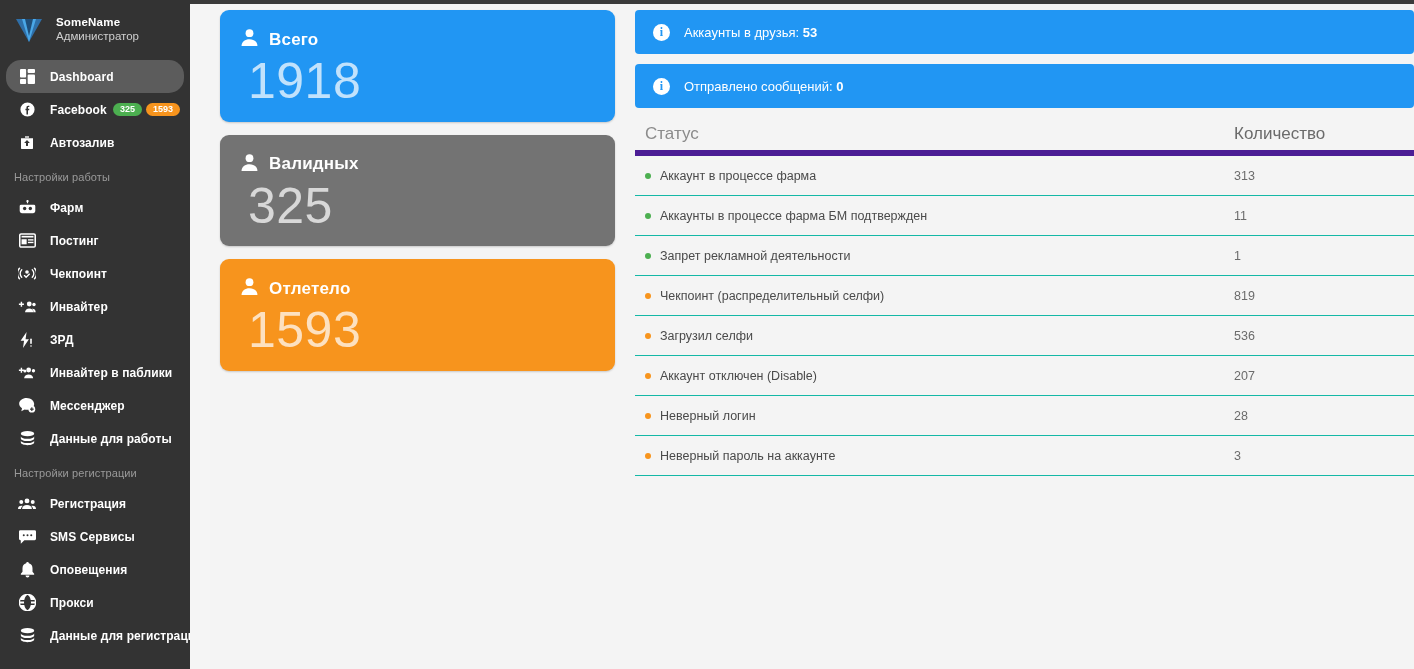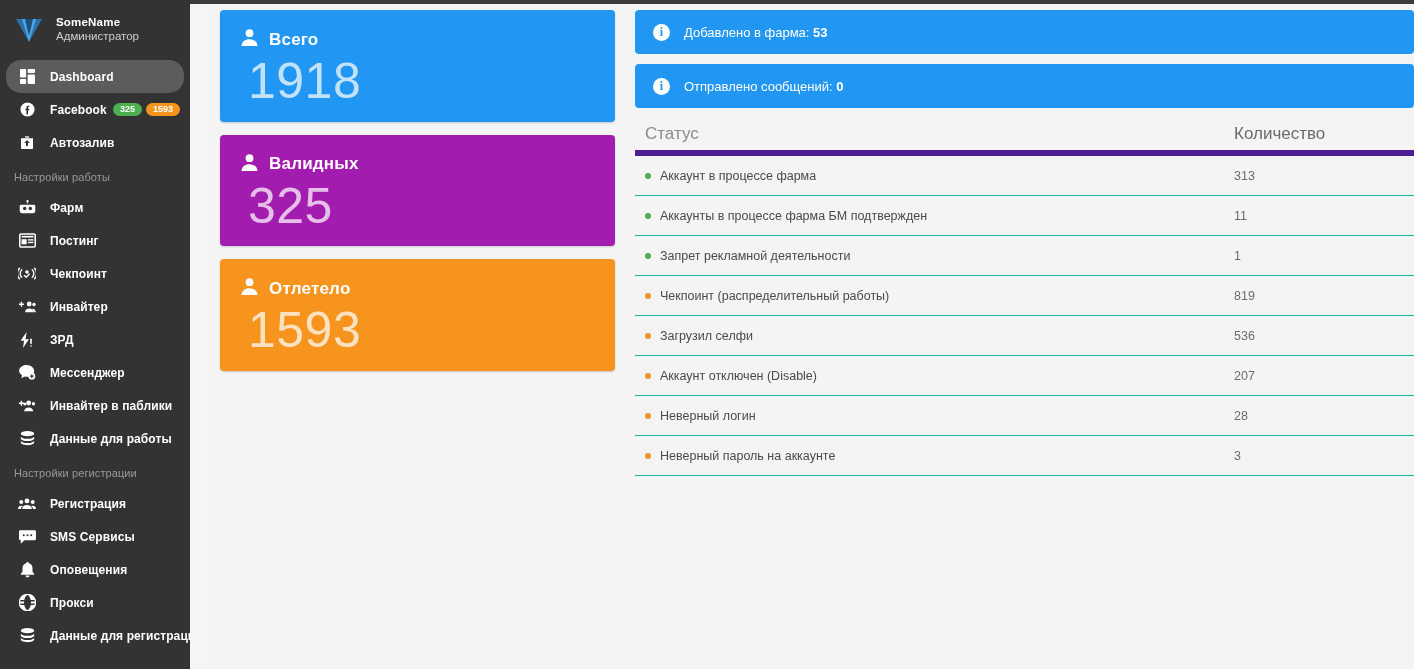--- a/index.html
+++ b/index.html
@@ -64,32 +64,32 @@
   
   .main {
     flex: 1 1 auto; height: 669px; background: #f4f4f4;
     padding: 10px 0 0 0; display: flex; overflow: hidden;
   }
   .col-left { width: 415px; flex: 0 0 415px; padding: 0 10px 0 10px; }
   .col-right { flex: 1 1 auto; padding: 0 0 0 10px; }
 
   
   .stat-card {
-    border-radius: 4px; color: #ffffff; margin-bottom: 13px;
+    border-radius: 9px; color: #ffffff; margin-bottom: 13px;
     padding: 18px 20px 14px 20px; box-shadow: 0 1px 2px rgba(0,0,0,.18);
     position: relative;
   }
   .stat-head { display: flex; align-items: center; gap: 10px; }
   .stat-title { font-size: 17px; font-weight: bold; letter-spacing: .2px; }
   .stat-value {
     font-size: 50px; line-height: 1.05; font-weight: 400;
     color: rgba(255,255,255,.72); margin-top: 4px; letter-spacing: .5px; margin-left: 8px;
   }
   .card-blue   { background: #2196f3; }
-  .card-green  { background: #a21caf; }
+  .card-green  { background: #737373; }
   .card-orange { background: #f7941d; }
 
   
   .alert {
     display: flex; align-items: center; gap: 14px;
     background: #2196f3; color: #ffffff;
     border-radius: 4px; height: 44px; padding: 0 18px;
     margin-bottom: 10px; font-size: 13px;
   }
   .alert .alert-text b { font-weight: bold; text-align: center; }
@@ -238,41 +238,41 @@
             <path d="M9.5 0L2 11h4.3L5 20l7.4-11H8.2z"></path>
             <rect x="14" y="8" width="2" height="7" rx="1"></rect>
             <rect x="14" y="16.5" width="2" height="2" rx="1"></rect>
           </svg>
         </span>
         <span class="nav-label">ЗРД</span>
       </div>
 
       <div class="nav-item">
         <span class="nav-icon">
-          <svg width="17" height="15" viewBox="0 0 20 18" fill="#fff">
-            <path d="M9 0C4 0 0 3.1 0 6.9c0 2.2 1.3 4.1 3.4 5.3L2.6 16l4-2.1c.8.2 1.6.3 2.4.3 5 0 9-3.1 9-6.9S14 0 9 0z"></path>
-            <circle cx="15.2" cy="13.4" r="4.1"></circle>
-            <rect x="14.5" y="11.2" width="1.4" height="4.4" fill="#333"></rect>
-            <rect x="13" y="12.7" width="4.4" height="1.4" fill="#333"></rect>
-          </svg>
-        </span>
-        <span class="nav-label">Мессенджер</span>
-      </div>
-
-      <div class="nav-item">
-        <span class="nav-icon">
           <svg width="18" height="14" viewBox="0 0 24 18" fill="#fff">
             <path d="M3.6 2v2.4H1.2v1.9h2.4v2.4h1.9V6.3h2.4V4.4H5.5V2z"></path>
             <circle cx="14.2" cy="5" r="3.2"></circle>
             <circle cx="20.6" cy="6" r="2.2"></circle>
             <circle cx="9.2" cy="6.4" r="2"></circle>
             <path d="M8.2 16c0-3.1 2.7-5 6-5s6 1.9 6 5z"></path>
           </svg>
         </span>
         <span class="nav-label">Инвайтер в паблики</span>
+      </div>
+
+      <div class="nav-item">
+        <span class="nav-icon">
+          <svg width="17" height="15" viewBox="0 0 20 18" fill="#fff">
+            <path d="M9 0C4 0 0 3.1 0 6.9c0 2.2 1.3 4.1 3.4 5.3L2.6 16l4-2.1c.8.2 1.6.3 2.4.3 5 0 9-3.1 9-6.9S14 0 9 0z"></path>
+            <circle cx="15.2" cy="13.4" r="4.1"></circle>
+            <rect x="14.5" y="11.2" width="1.4" height="4.4" fill="#333"></rect>
+            <rect x="13" y="12.7" width="4.4" height="1.4" fill="#333"></rect>
+          </svg>
+        </span>
+        <span class="nav-label">Мессенджер</span>
       </div>
 
       <div class="nav-item">
         <span class="nav-icon">
           <svg width="17" height="15" viewBox="0 0 20 18" fill="#fff">
             <ellipse cx="10" cy="3.2" rx="8" ry="3.1"></ellipse>
             <path d="M2 6.3c0 1.7 3.6 3.1 8 3.1s8-1.4 8-3.1v2.6c0 1.7-3.6 3.1-8 3.1s-8-1.4-8-3.1z"></path>
             <path d="M2 11.3c0 1.7 3.6 3.1 8 3.1s8-1.4 8-3.1v2.6c0 1.7-3.6 3.1-8 3.1s-8-1.4-8-3.1z"></path>
           </svg>
         </span>
@@ -386,21 +386,21 @@
         <div class="stat-value">1593</div>
       </div>
 
     </section>
 
     <section class="col-right">
 
       <div class="alert">
         <span class="alert-icon">i</span>
         <span class="alert-text">
-          <span>Добавлено в фарма:</span>
+          <span>Аккаунты в друзья:</span>
           <b>53</b>
         </span>
       </div>
 
       <div class="alert">
         <span class="alert-icon">i</span>
         <span class="alert-text">
           <span>Отправлено сообщений:</span>
           <b>0</b>
         </span>
@@ -433,21 +433,21 @@
           <div class="c-status">
             <span class="dot" style="background:#4caf50"></span>
             <span>Запрет рекламной деятельности</span>
           </div>
           <div class="c-count">1</div>
         </div>
 
         <div class="t-row">
           <div class="c-status">
             <span class="dot" style="background:#f7941d"></span>
-            <span>Чекпоинт (распределительный работы)</span>
+            <span>Чекпоинт (распределительный селфи)</span>
           </div>
           <div class="c-count">819</div>
         </div>
 
         <div class="t-row">
           <div class="c-status">
             <span class="dot" style="background:#f7941d"></span>
             <span>Загрузил селфи</span>
           </div>
           <div class="c-count">536</div>

